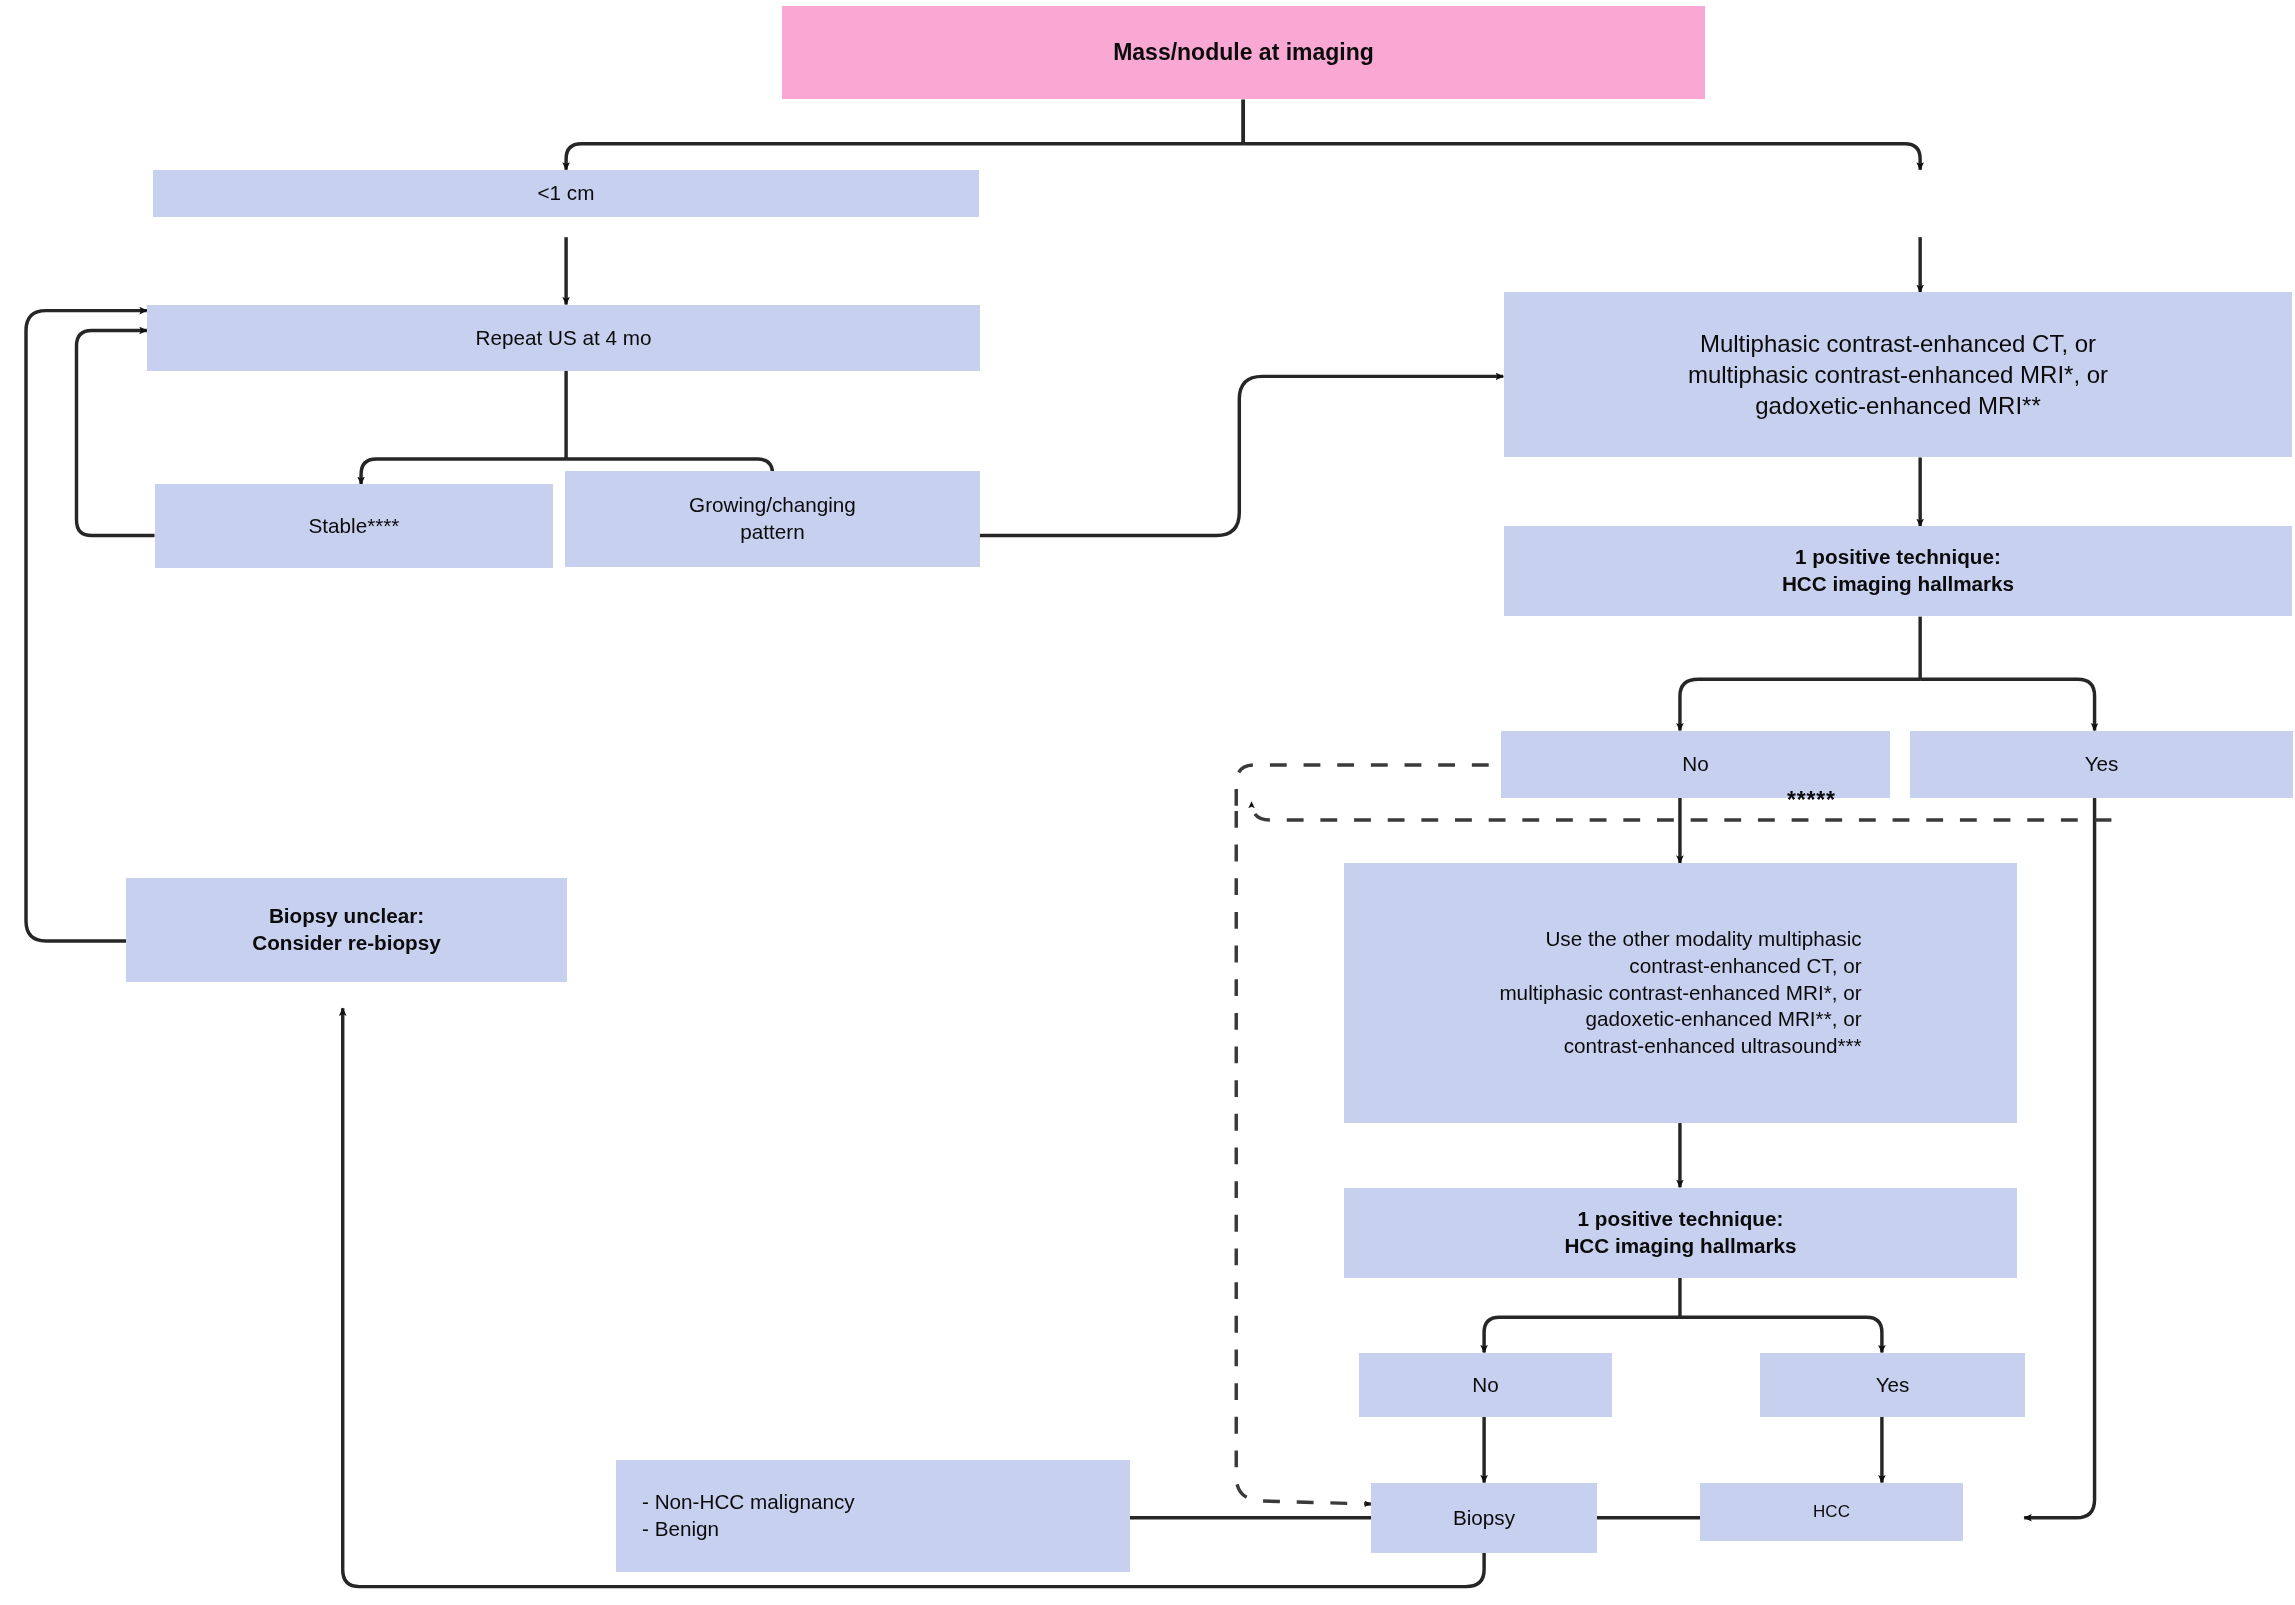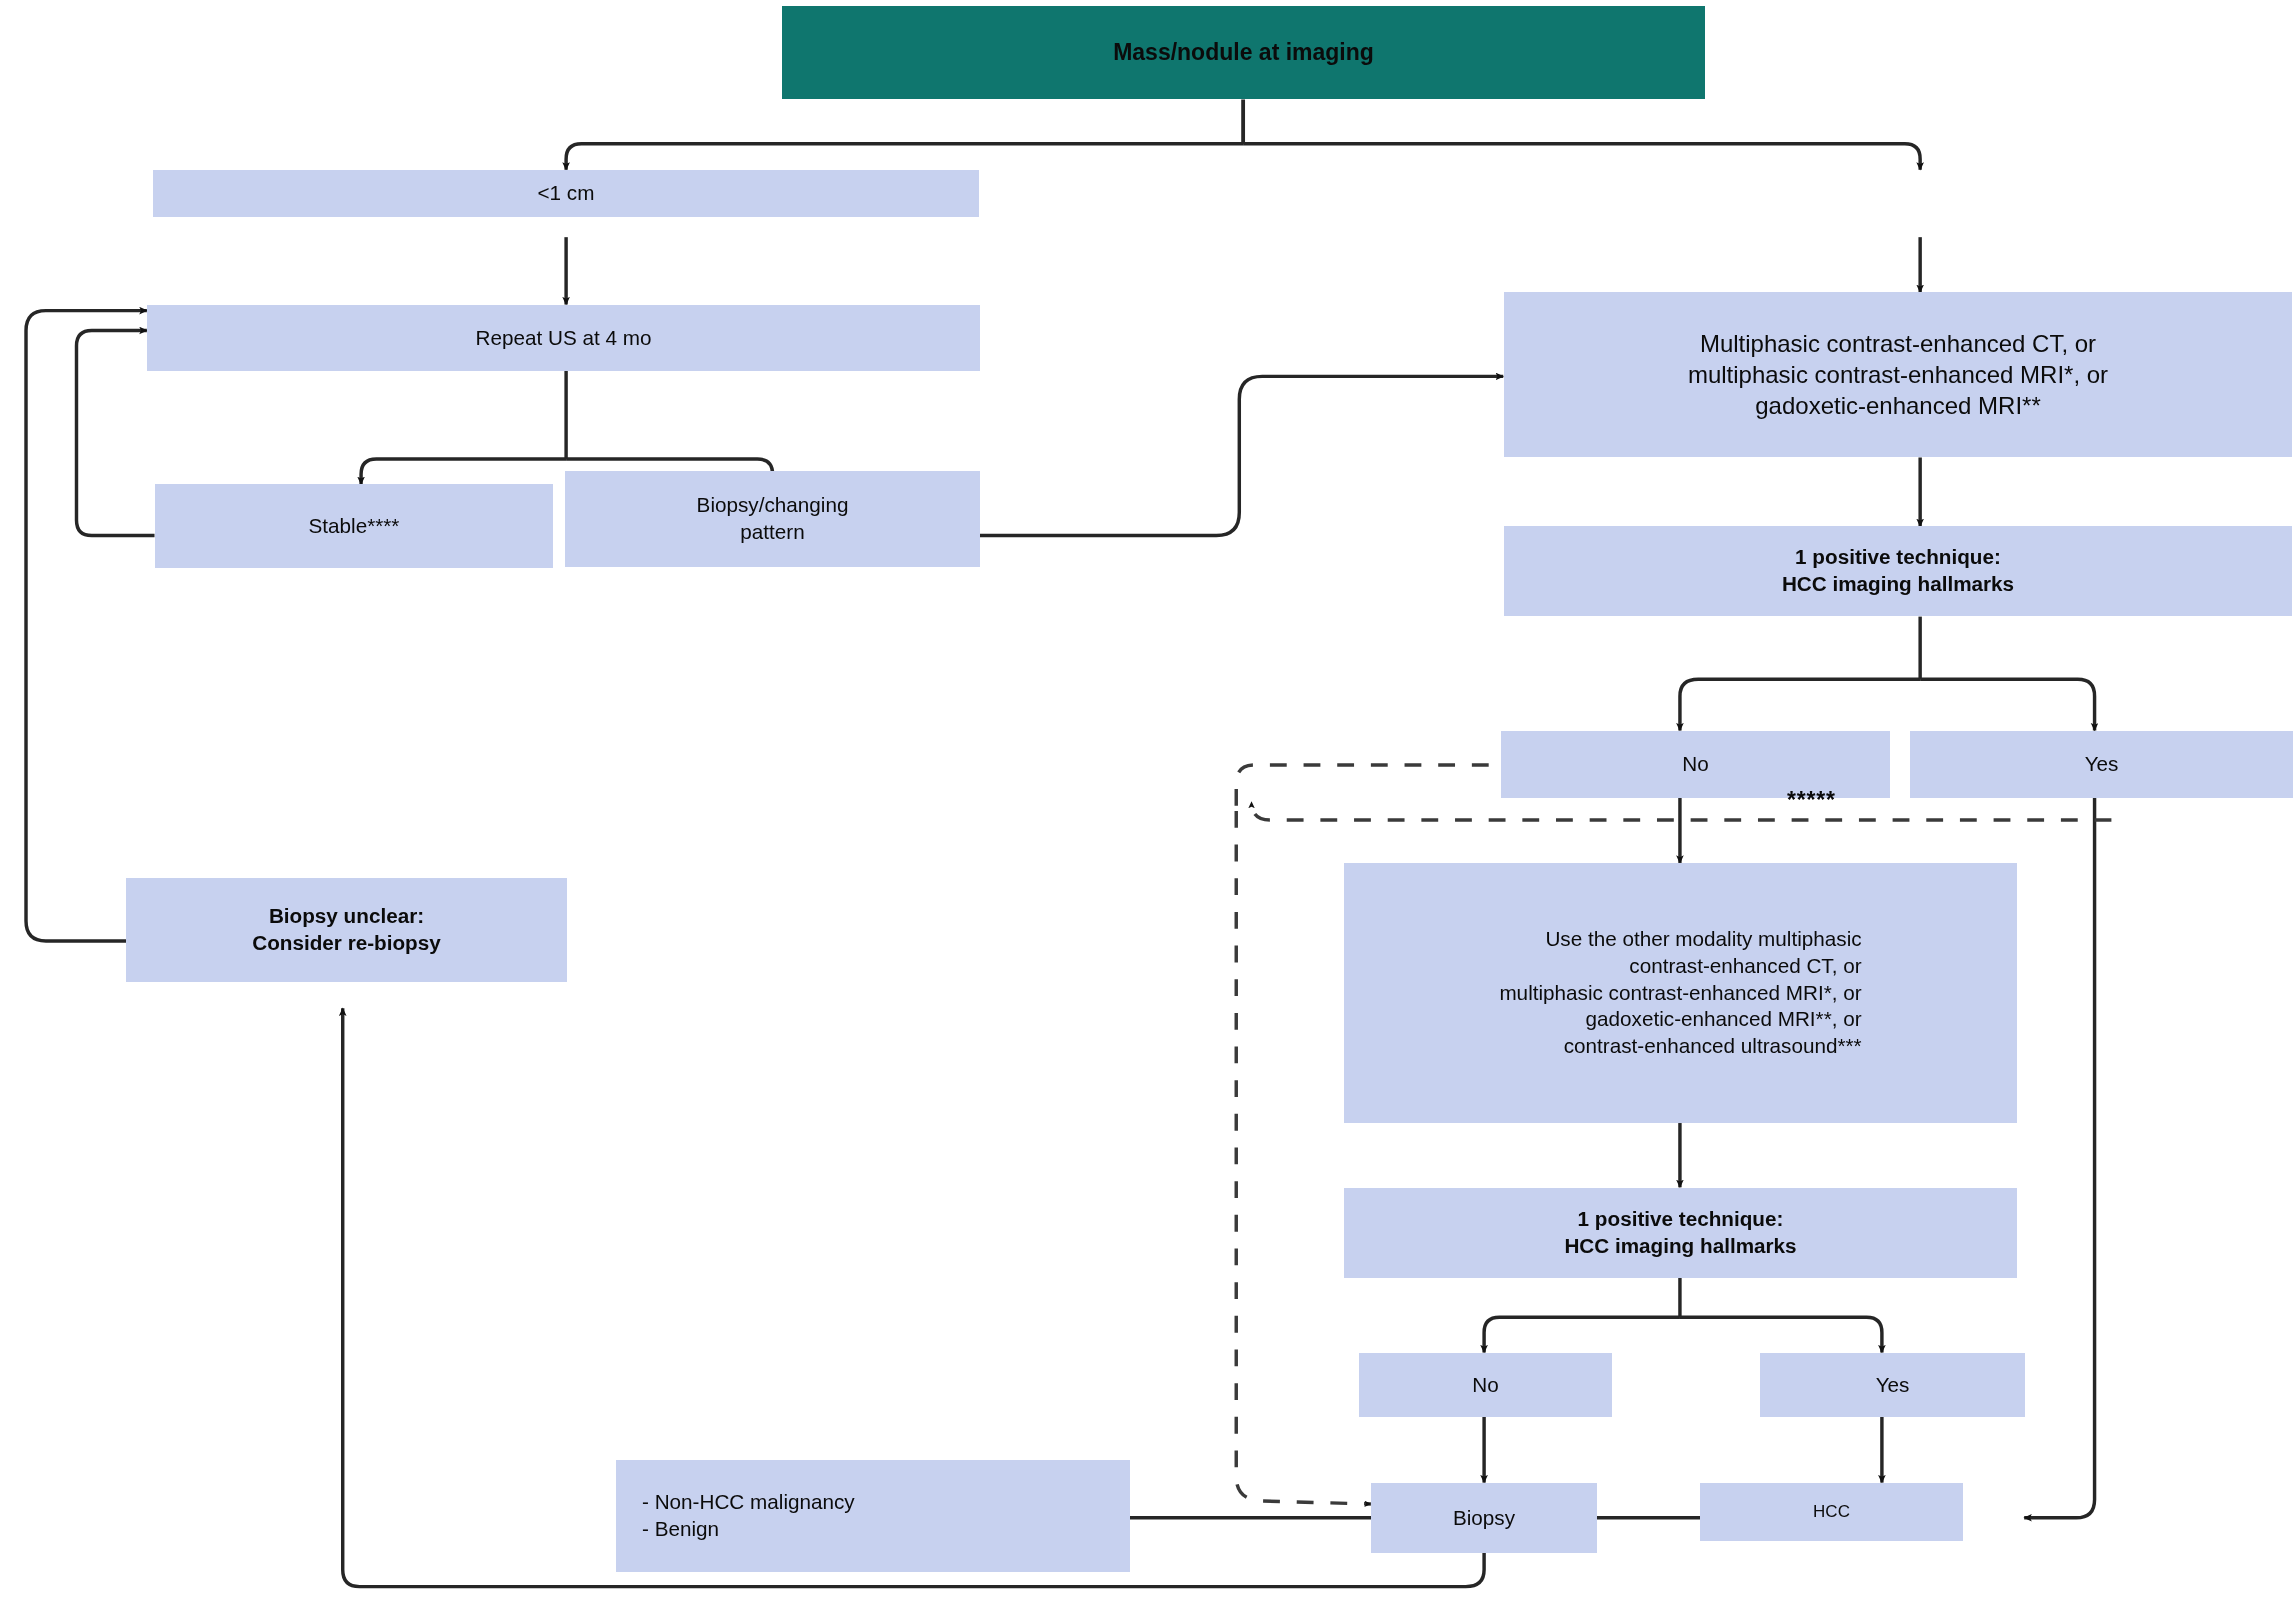--- a/index.html
+++ b/index.html
@@ -18,21 +18,21 @@
     align-items:center;
     justify-content:center;
     text-align:center;
     color:#0b0b0b;
     line-height:1.30;
     background:#c7d1ef;
     white-space:pre-line;
     padding:1.5px 6.1px;
     z-index:3;
   }
-  .node.title{background:#0f766e;}
+  .node.title{background:#f9a8d4;}
   .node.bold{font-weight:bold;}
   .node.left-align{justify-content:flex-start;text-align:left;}
   .note{
     position:absolute;
     color:#0b0b0b;
     font-weight:bold;
     letter-spacing:0.8px;
     z-index:4;
   }
 </style>
@@ -107,21 +107,21 @@
 
   <div class="node title bold" style="left:782px;top:6.1px;width:923px;height:93px;font-size:23px;">Mass/nodule at imaging</div>
 
   <div class="node" style="left:153px;top:170px;width:826px;height:47px;font-size:20.7px;">&lt;1 cm</div>
 
 
   <div class="node" style="left:147px;top:305px;width:833px;height:66px;font-size:20.7px;">Repeat US at 4 mo</div>
 
   <div class="node" style="left:155px;top:484px;width:398px;height:84px;font-size:20.7px;">Stable****</div>
 
-  <div class="node" style="left:565px;top:471px;width:415px;height:96px;font-size:20.7px;">Biopsy/changing
+  <div class="node" style="left:565px;top:471px;width:415px;height:96px;font-size:20.7px;">Growing/changing
 pattern</div>
 
   <div class="node" style="left:1504px;top:292px;width:788px;height:165px;font-size:24px;">Multiphasic contrast-enhanced CT, or
 multiphasic contrast-enhanced MRI*, or
 gadoxetic-enhanced MRI**</div>
 
   <div class="node bold" style="left:1504px;top:526px;width:788px;height:90px;font-size:20.7px;">1 positive technique:
 HCC imaging hallmarks</div>
 
   <div class="node" style="left:1501px;top:731px;width:389px;height:67px;font-size:20.7px;">No</div>

